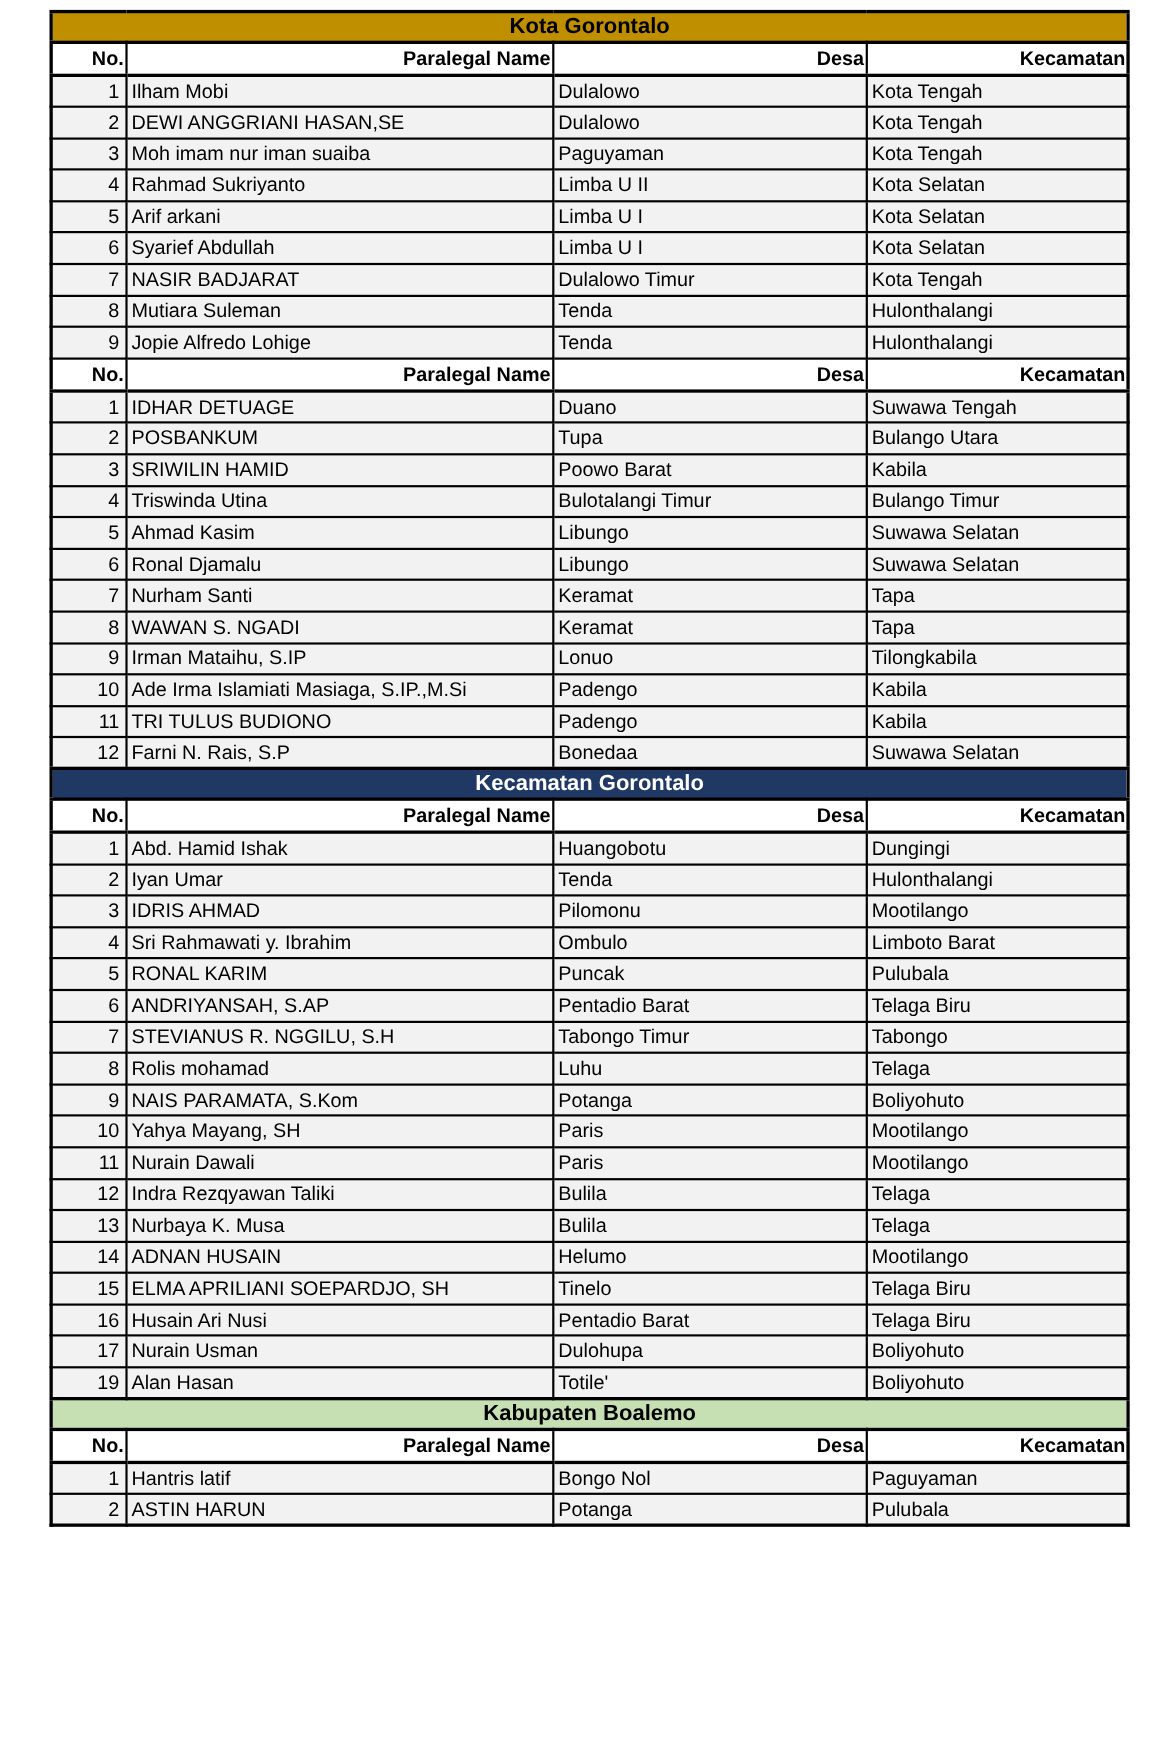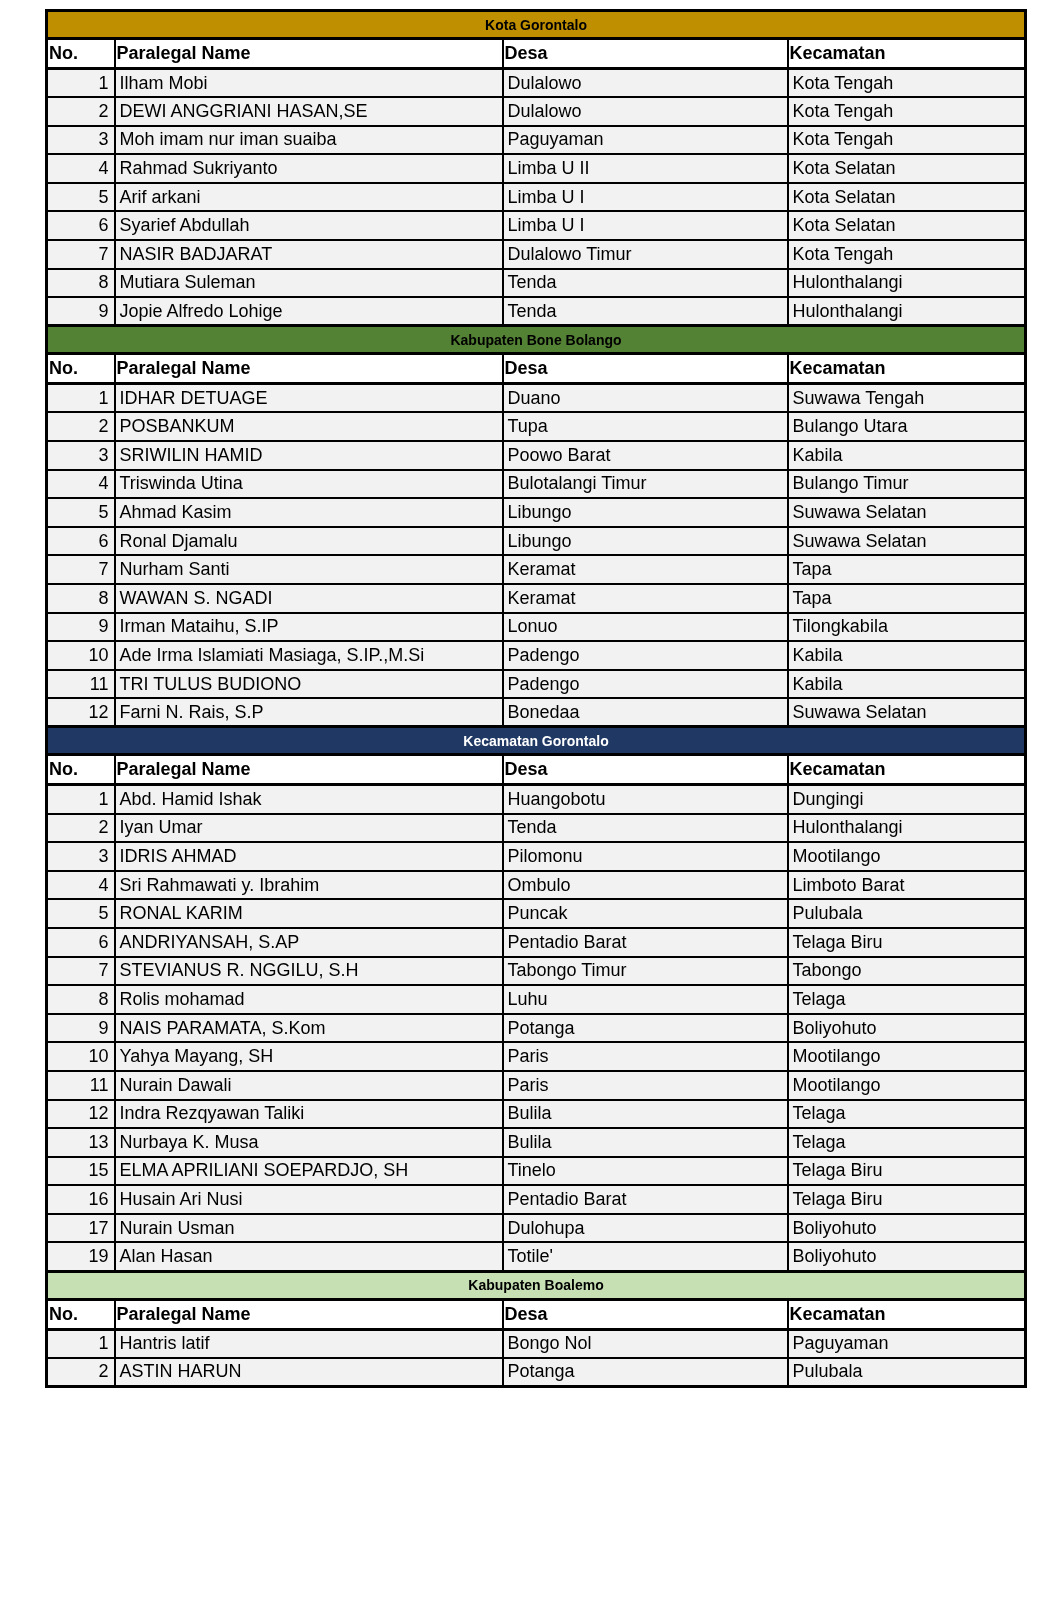--- a/index.html
+++ b/index.html
@@ -29,29 +29,29 @@
     border: 2px solid #000000;
     overflow: hidden;
     white-space: nowrap;
     font-size: 18px;
     box-sizing: border-box;
   }
   tr.section-header-row td {
     height: 28px;
     text-align: center;
     font-weight: bold;
-    font-size: 14px;
+    font-size: 20px;
     border-top-width: 3px;
     border-bottom-width: 3px;
   }
   tr.col-header-row th {
     height: 30px;
     background: #ffffff;
     font-weight: bold;
-    text-align: left;
+    text-align: right;
     border-bottom-width: 3px;
   }
   tr.data-row td {
     height: 28.6px;
     background: #f2f2f2;
   }
   td.cell-no {
     text-align: right;
     padding-right: 5px;
   }
@@ -139,23 +139,20 @@
     <td class="cell-kec">Hulonthalangi</td>
   </tr>
 
   <tr class="data-row">
     <td class="cell-no">9</td>
     <td class="cell-name">Jopie Alfredo Lohige</td>
     <td class="cell-desa">Tenda</td>
     <td class="cell-kec">Hulonthalangi</td>
   </tr>
 
-  <tr class="section-header-row">
-    <td colspan="4" class="section-title" style="background: rgb(84, 130, 53); color: rgb(0, 0, 0);">Kabupaten Bone Bolango</td>
-  </tr>
 
   <tr class="col-header-row">
     <th class="col-no">No.</th>
     <th class="col-name">Paralegal Name</th>
     <th class="col-desa">Desa</th>
     <th class="col-kec">Kecamatan</th>
   </tr>
 
   <tr class="data-row">
     <td class="cell-no">1</td>
@@ -336,20 +333,26 @@
     <td class="cell-kec">Telaga</td>
   </tr>
 
   <tr class="data-row">
     <td class="cell-no">13</td>
     <td class="cell-name">Nurbaya K. Musa</td>
     <td class="cell-desa">Bulila</td>
     <td class="cell-kec">Telaga</td>
   </tr>
 
+  <tr class="data-row">
+    <td class="cell-no">14</td>
+    <td class="cell-name">ADNAN HUSAIN</td>
+    <td class="cell-desa">Helumo</td>
+    <td class="cell-kec">Mootilango</td>
+  </tr>
 
   <tr class="data-row">
     <td class="cell-no">15</td>
     <td class="cell-name">ELMA APRILIANI SOEPARDJO, SH</td>
     <td class="cell-desa">Tinelo</td>
     <td class="cell-kec">Telaga Biru</td>
   </tr>
 
   <tr class="data-row">
     <td class="cell-no">16</td>

